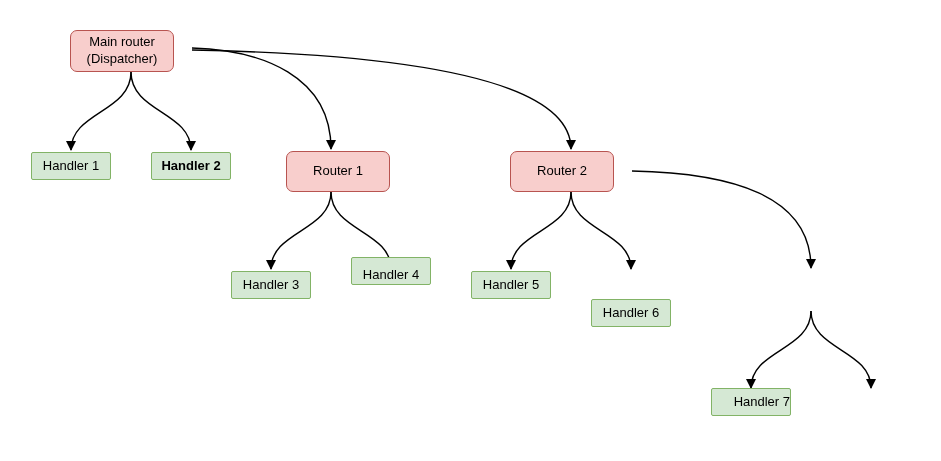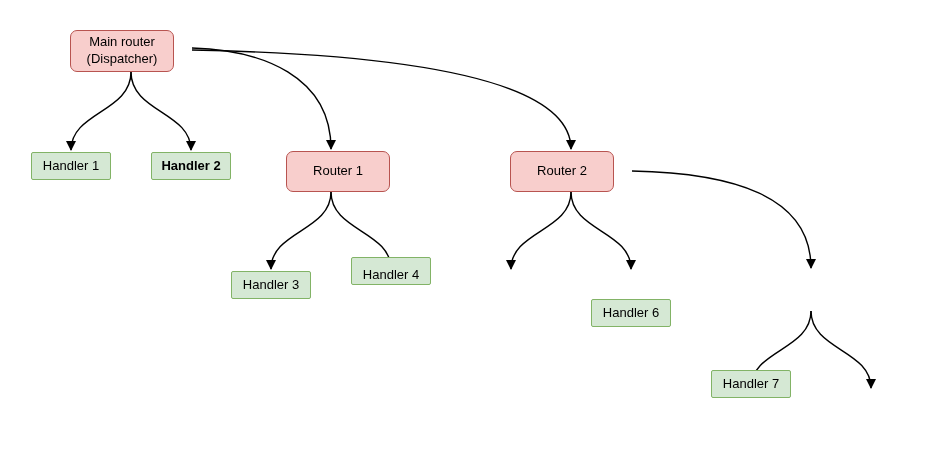--- a/index.html
+++ b/index.html
@@ -107,24 +107,27 @@
   </div>
 
   <div class="node handler" style="left:231px; top:271px;">
     <span>Handler 3</span>
   </div>
 
   <div class="node handler" style="left:351px; top:257px;justify-content:flex-end;">
     <span>Handler 4</span>
   </div>
 
+  <div class="node handler" style="left:471px; top:271px;">
+    <span>Handler 5</span>
+  </div>
 
   <div class="node handler" style="left:591px; top:271px;margin-top:28px;">
     <span>Handler 6</span>
   </div>
 
 
-  <div class="node handler" style="left:711px; top:370px;">
+  <div class="node handler" style="left:711px; top:388px;align-items:flex-end;">
     <span>Handler 7</span>
   </div>
 
 
 </div>
 
 </body></html>

